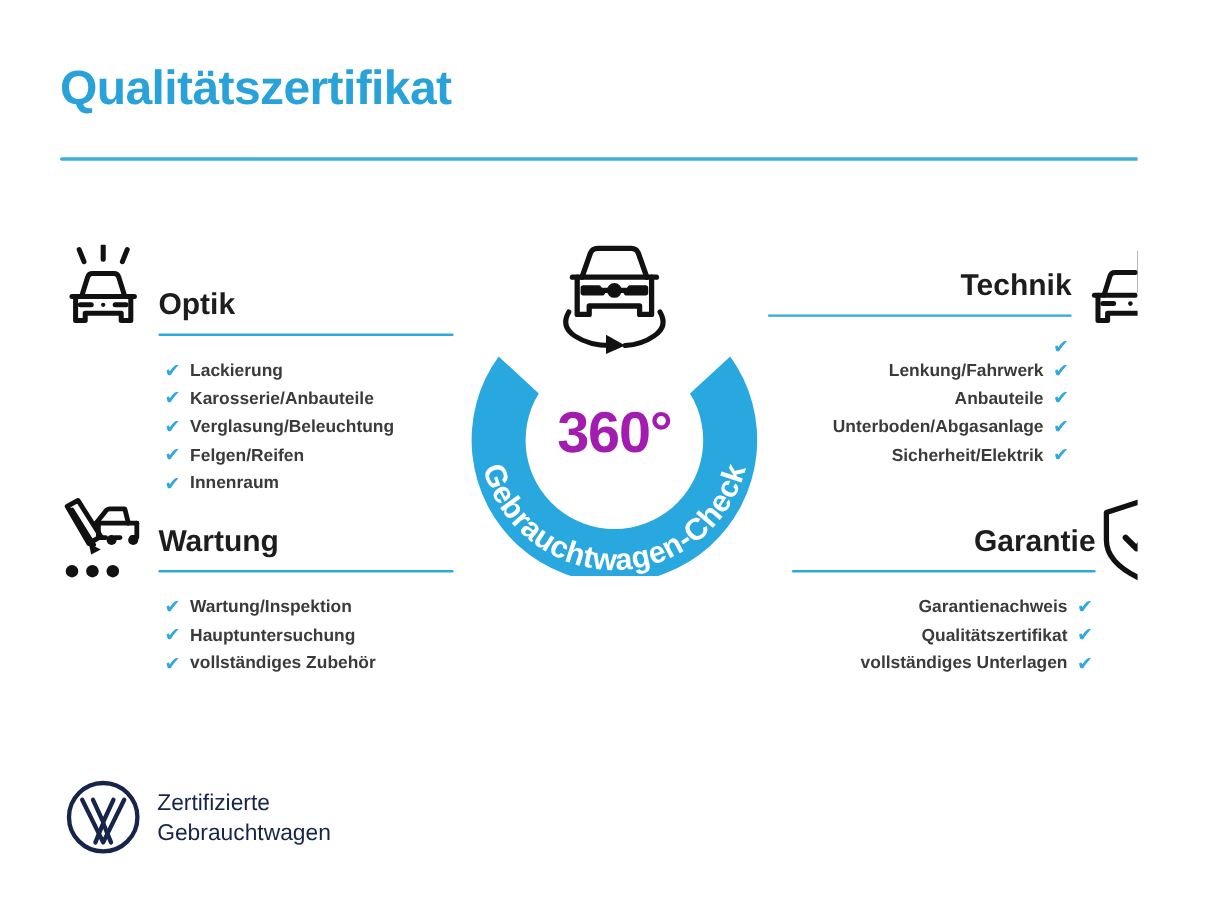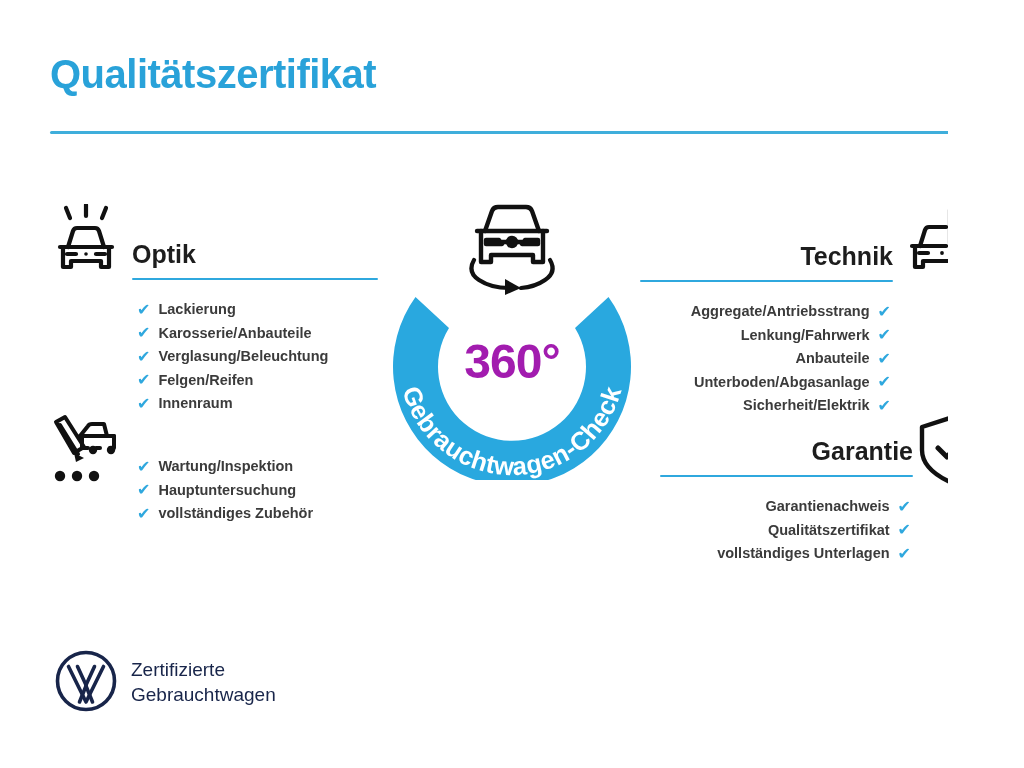--- a/index.html
+++ b/index.html
@@ -95,21 +95,21 @@
 
   
   .col-right .section-head { text-align: right; }
   .col-right .section-underline { left: 0; right: 0; }
   .col-right .check-list li { justify-content: flex-end; }
   .col-right .check-mark { margin-left: 8px; }
 
   
   #sec-optik   { left: 132px; top: 240px; width: 246px; }
   #sec-wartung { left: 132px; top: 437px; width: 246px; }
-  #sec-technik { left: 640px; top: 242px; width: 253px; }
+  #sec-technik { left: 640px; top: 224px; width: 253px; }
   #sec-garantie{ left: 660px; top: 437px; width: 253px; }
 
   #sec-optik .check-list,
   #sec-wartung .check-list { margin-top: 18px; margin-left: 5px; }
   #sec-technik .check-list,
   #sec-garantie .check-list { margin-top: 18px; margin-right: 2px; }
 
   
   .sec-icon { position: absolute; }
   #icon-optik    { left: 46px;  top: 204px; width: 80px; height: 76px; }
@@ -243,20 +243,24 @@
         <circle cx="67" cy="36" r="4.2"></circle>
 
         <circle cx="16" cy="62" r="5.2"></circle>
         <circle cx="33" cy="62" r="5.2"></circle>
         <circle cx="50" cy="62" r="5.2"></circle>
       </g>
     </svg>
   </div>
 
   <div class="section col-left" id="sec-wartung">
+    <div class="section-head">
+      <div class="section-title">Wartung</div>
+      <div class="section-underline"></div>
+    </div>
     <ul class="check-list">
       <li>
           <span class="check-mark">✔</span>
           <span>Wartung/Inspektion</span>
         </li>
       <li>
           <span class="check-mark">✔</span>
           <span>Hauptuntersuchung</span>
         </li>
       <li>
@@ -286,21 +290,20 @@
     </svg>
   </div>
 
   <div class="section col-right" id="sec-technik">
     <div class="section-head">
       <div class="section-title">Technik</div>
       <div class="section-underline"></div>
     </div>
     <ul class="check-list">
       <li>
-          <span>Aggregate/Antriebsstrang</span>
           <span class="check-mark">✔</span>
         </li>
       <li>
           <span>Lenkung/Fahrwerk</span>
           <span class="check-mark">✔</span>
         </li>
       <li>
           <span>Anbauteile</span>
           <span class="check-mark">✔</span>
         </li>

